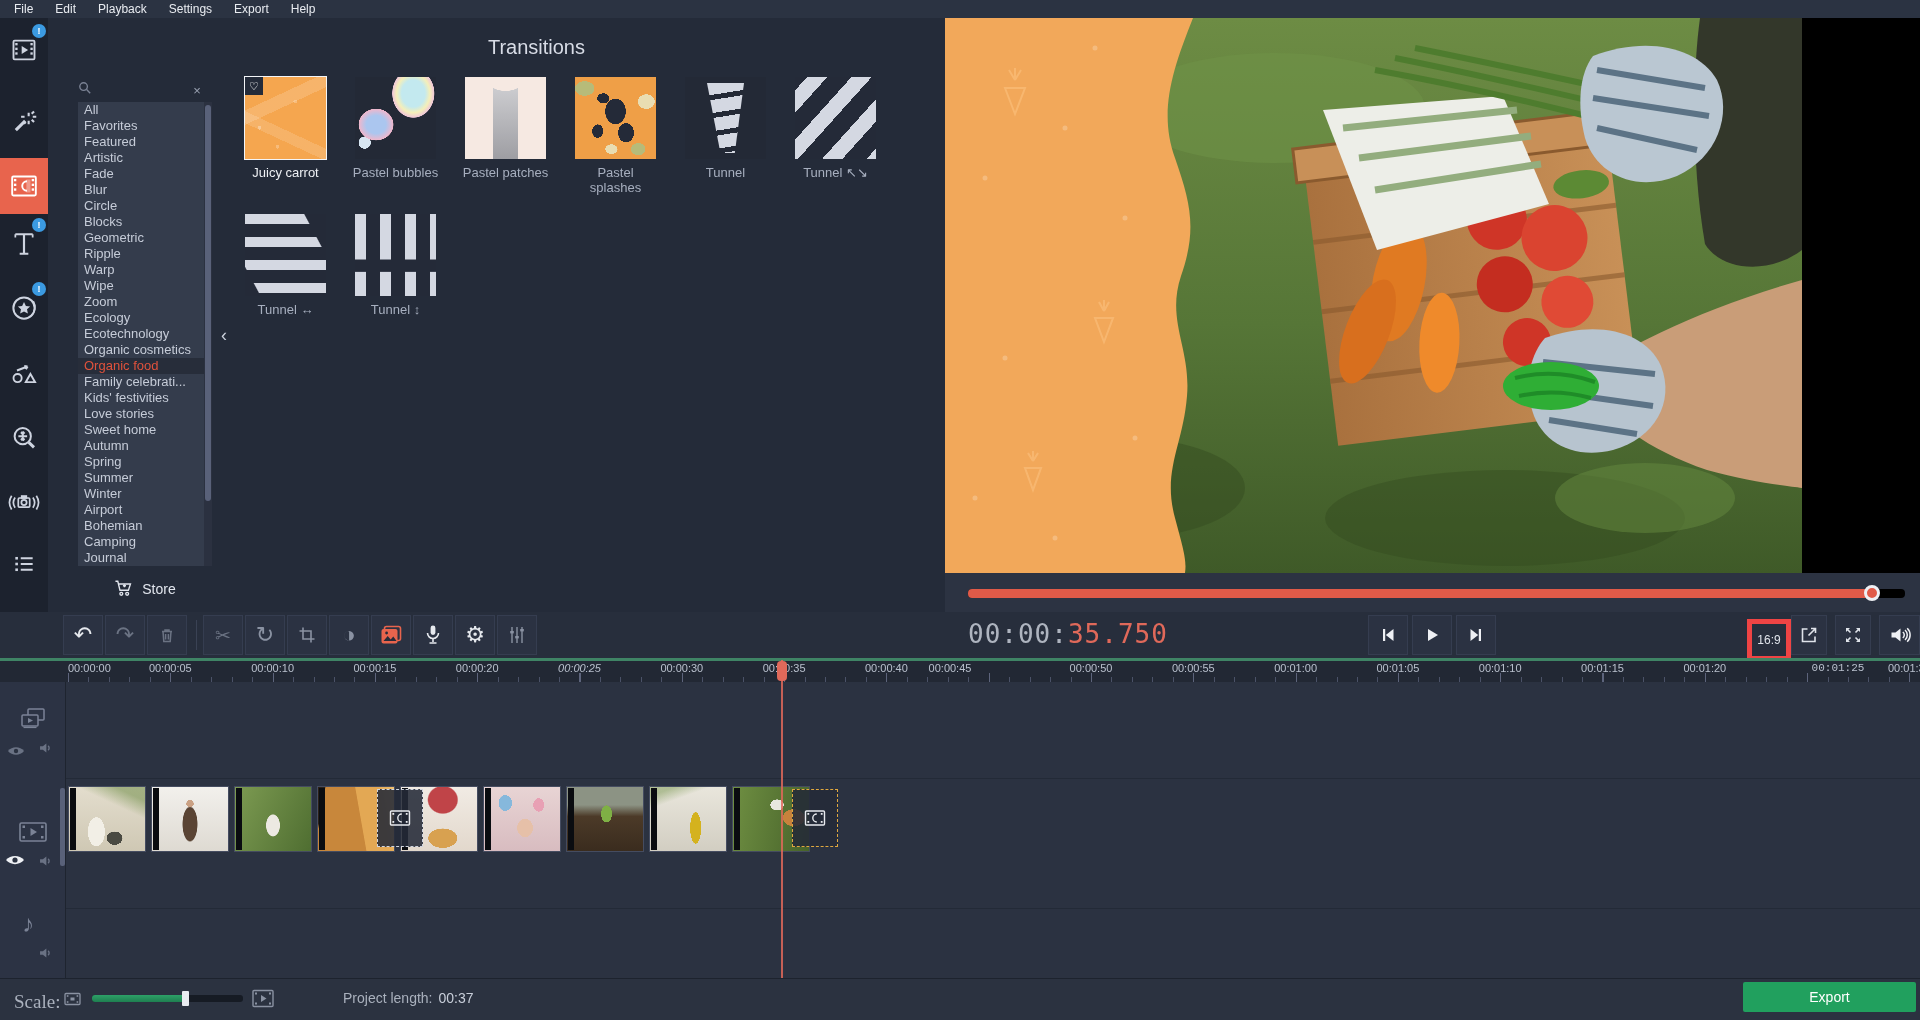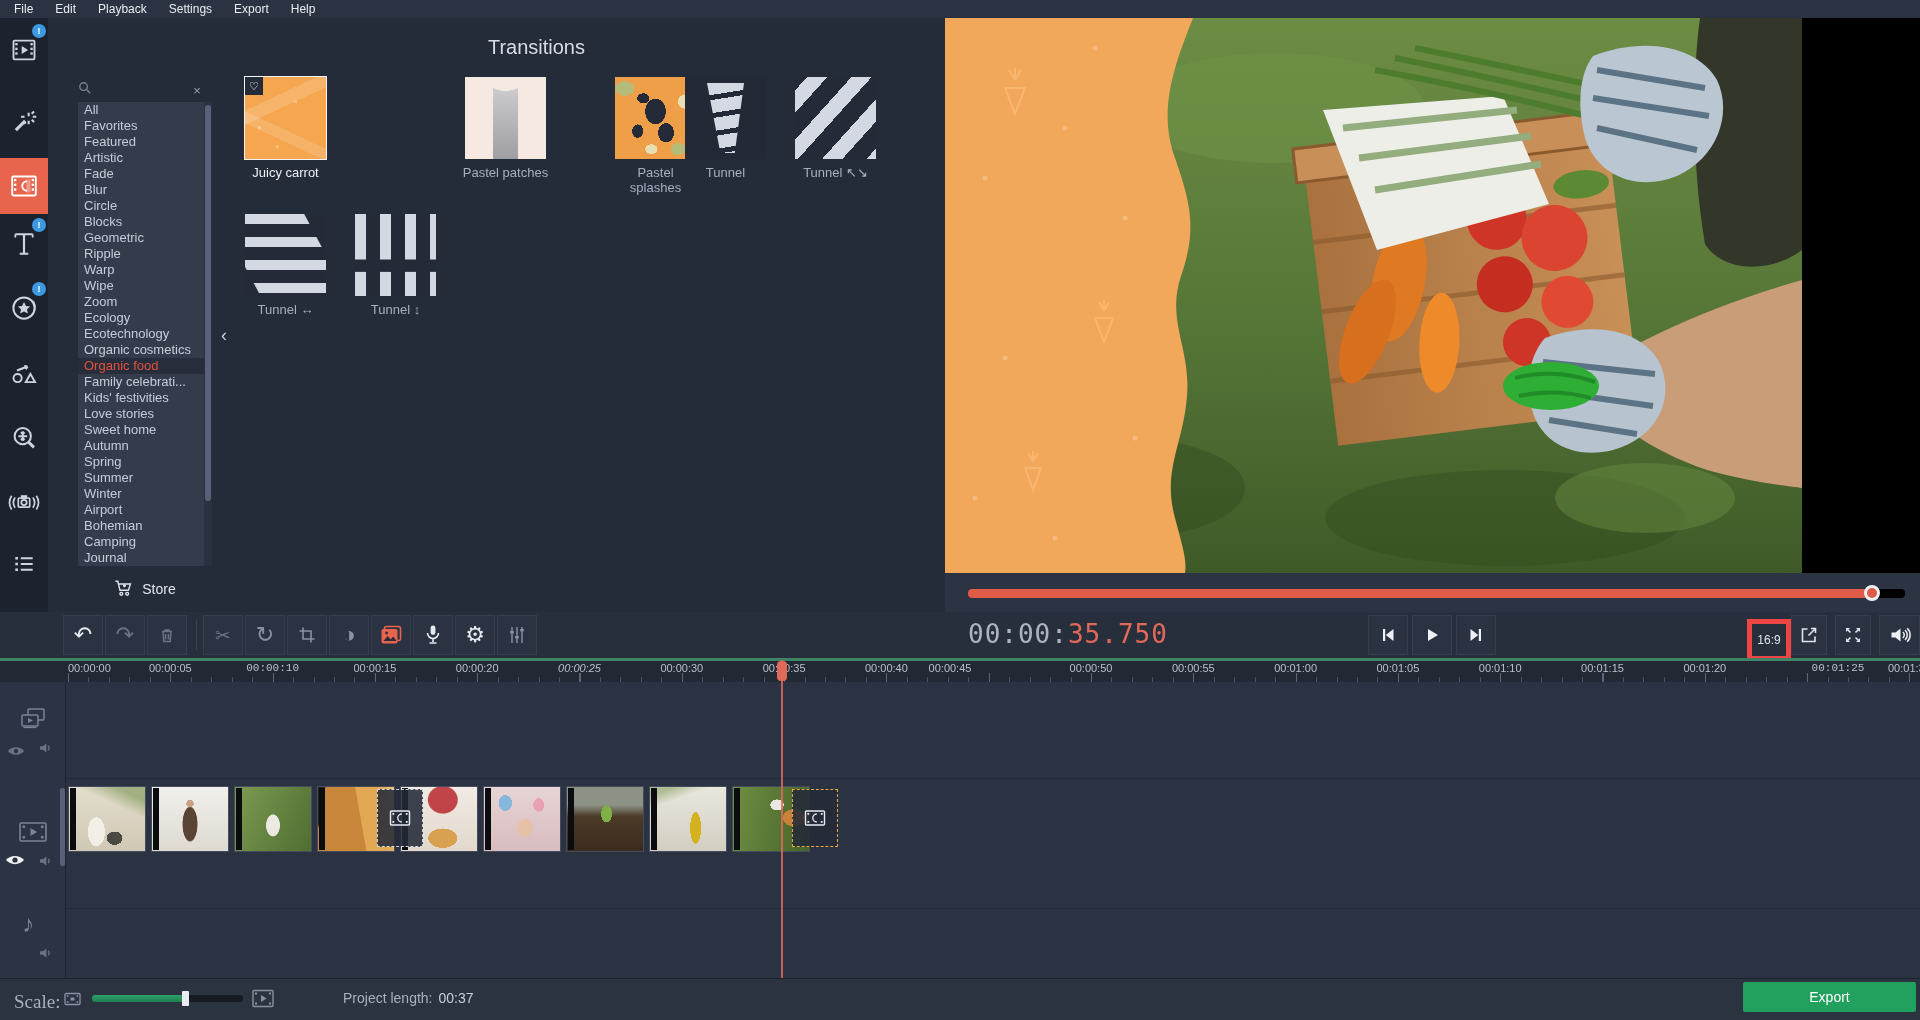--- a/index.html
+++ b/index.html
@@ -321,27 +321,33 @@
     </div>
     <div class="collapse">‹</div>
 
     <div class="tiles">
         <div class="tile-cell" style="left: 0px; top: 0px;">
         <div class="tile st-carrot selected fav">
           <span class="heart">♡</span>
         </div>
         <div class="tile-label sel"><span>Juicy carrot</span></div>
       </div>
+        <div class="tile-cell" style="left: 110px; top: 0px;">
+        <div class="tile st-bubbles">
+          
+        </div>
+        <div class="tile-label"><span>Pastel bubbles</span></div>
+      </div>
         <div class="tile-cell" style="left: 220px; top: 0px;">
         <div class="tile st-patches">
           
         </div>
         <div class="tile-label"><span>Pastel patches</span></div>
       </div>
-        <div class="tile-cell" style="left: 330px; top: 0px; margin-left: 40px;">
+        <div class="tile-cell" style="left: 330px; top: 0px;">
         <div class="tile st-splashes">
           
         </div>
         <div class="tile-label"><span>Pastel splashes</span></div>
       </div>
         <div class="tile-cell" style="left: 550px; top: 0px;">
         <div class="tile st-tunnel-diag">
           
         </div>
         <div class="tile-label"><span>Tunnel ↖↘</span></div>
@@ -549,21 +555,21 @@
     </div>
   </div>
 
   <div class="greenline"></div>
 
   <div class="ruler">
     <div class="minors"></div>
     <div class="majors"></div>
   <div class="ruler-label first" style="left: 68px;">00:00:00</div>
       <div class="ruler-label" style="left: 170.3px;">00:00:05</div>
-      <div class="ruler-label" style="left: 272.6px; font-family: Liberation Mono, monospace;">00:00:10</div>
+      <div class="ruler-label" style="left: 272.6px;">00:00:10</div>
       <div class="ruler-label" style="left: 374.9px;">00:00:15</div>
       <div class="ruler-label" style="left: 477.2px;">00:00:20</div>
       <div class="ruler-label" style="left: 579.5px; font-style: italic;">00:00:25</div>
       <div class="ruler-label" style="left: 681.8px;">00:00:30</div>
       <div class="ruler-label" style="left: 784.1px;">00:00:35</div>
       <div class="ruler-label" style="left: 886.4px;">00:00:40</div>
       <div class="ruler-label" style="left: 950px;">00:00:45</div>
       <div class="ruler-label" style="left: 1091px;">00:00:50</div>
       <div class="ruler-label" style="left: 1193.3px;">00:00:55</div>
       <div class="ruler-label" style="left: 1295.6px;">00:01:00</div>

